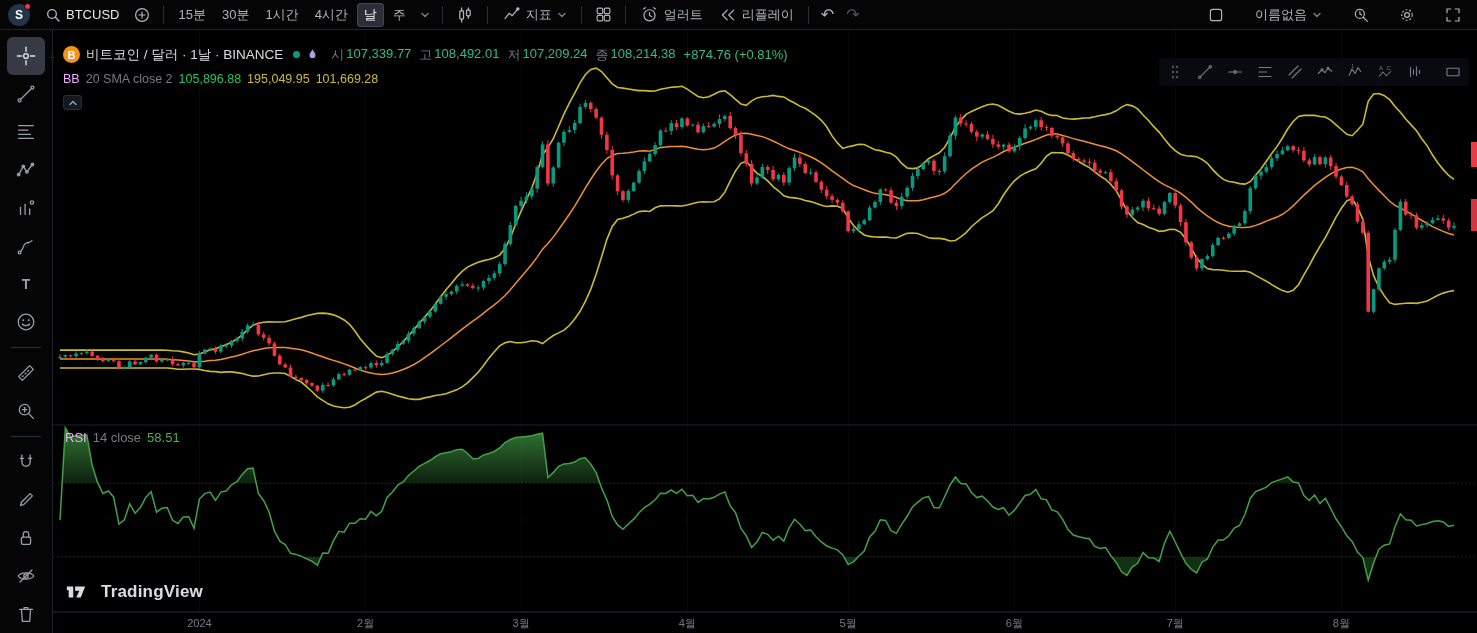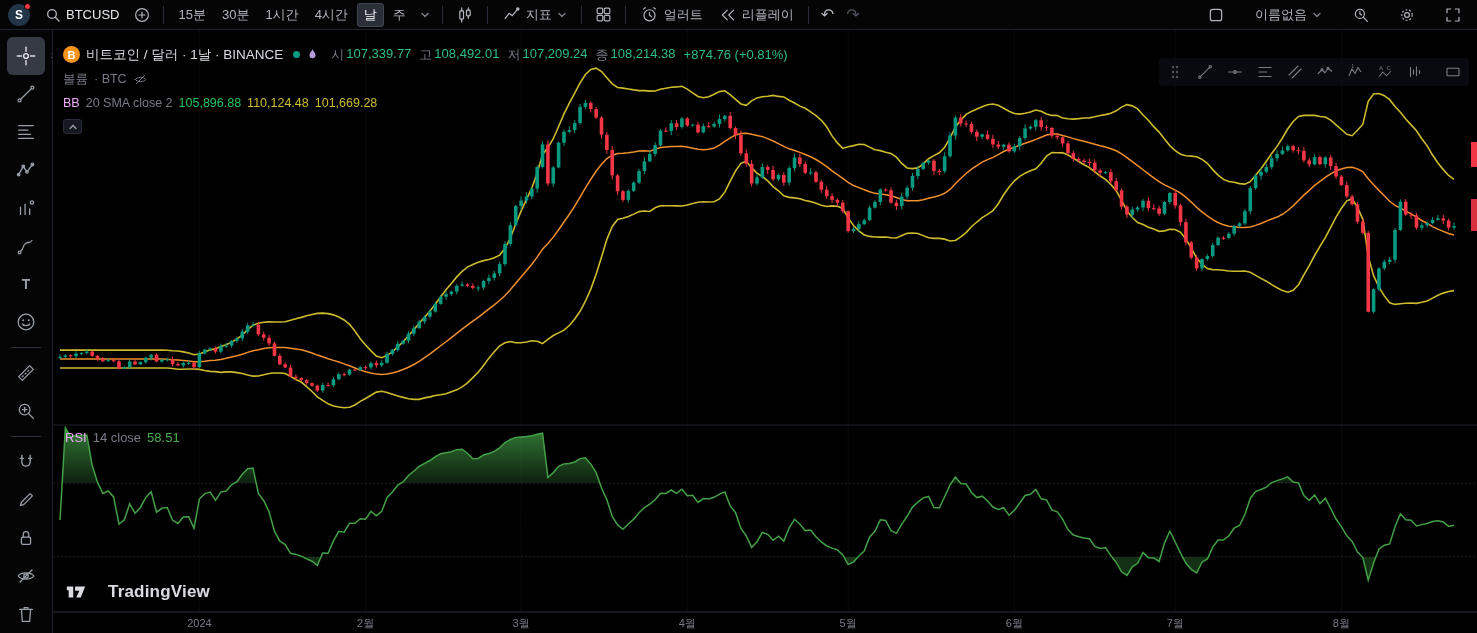--- a/index.html
+++ b/index.html
@@ -61,21 +61,21 @@
 
   
   .favbar{position:absolute;top:28px;right:8px;z-index:5;display:flex;align-items:center;gap:4px;
     background:rgba(12,14,20,.75);border-radius:4px;padding:2px 3px}
   .fav{width:26px;height:24px;display:flex;align-items:center;justify-content:center;border-radius:4px;cursor:pointer}
   .fav.last{margin-left:8px}
 
   
   .rsi-legend{position:absolute;left:12px;top:400px;z-index:5;display:flex;gap:6px;font-size:13px;align-items:center}
   .rsi-val{color:#4caf50}
-  .watermark{position:absolute;left:12px;bottom:30px;z-index:4;display:flex;align-items:center;gap:21px;opacity:.95}
+  .watermark{position:absolute;left:12px;bottom:30px;z-index:4;display:flex;align-items:center;gap:14px;opacity:.95}
   .tv-text{font-size:17px;font-weight:bold;color:#e6e8ee;letter-spacing:.2px}
 </style>
 </head>
 <body>
 
 <div class="app">
 
   <header class="topbar">
     <div class="avatar">
       <span class="avatar-letter">S</span>
@@ -929,32 +929,24 @@
                 <span class="grn">107,209.24</span>
               </span>
             <span class="pair">
                 <span class="lbl">종</span>
                 <span class="grn">108,214.38</span>
               </span>
             <span class="grn">+874.76 (+0.81%)</span>
           </span>
         </div>
         <div class="lrow small">
-          <span class="dim">볼륨</span>
-          <span class="dim">· BTC</span>
-          <svg class="ic" width="15" height="15" viewBox="0 0 24 24" fill="none" stroke="#787b86" stroke-width="1.6" stroke-linecap="round">
-              <path d="M3.5 12 C6.5 7.5 17.5 7.5 20.5 12 C17.5 16.5 6.5 16.5 3.5 12 Z"></path>
-              <line x1="5.5" y1="18.5" x2="18.5" y2="5.5"></line>
-            </svg>
-        </div>
-        <div class="lrow small">
           <span class="wht">BB</span>
           <span class="dim">20 SMA close 2</span>
           <span class="bb-basis">105,896.88</span>
-          <span class="bb-band">110,124.48</span>
+          <span class="bb-band">195,049.95</span>
           <span class="bb-band">101,669.28</span>
         </div>
         <div class="collapse-btn">
           <svg class="ic" width="10" height="8" viewBox="0 0 10 8" fill="none" stroke="#9aa0aa" stroke-width="1.4" stroke-linecap="round">
               <polyline points="2,5.5 5,2.5 8,5.5"></polyline>
             </svg>
         </div>
       </div>
 
       <div class="favbar">

